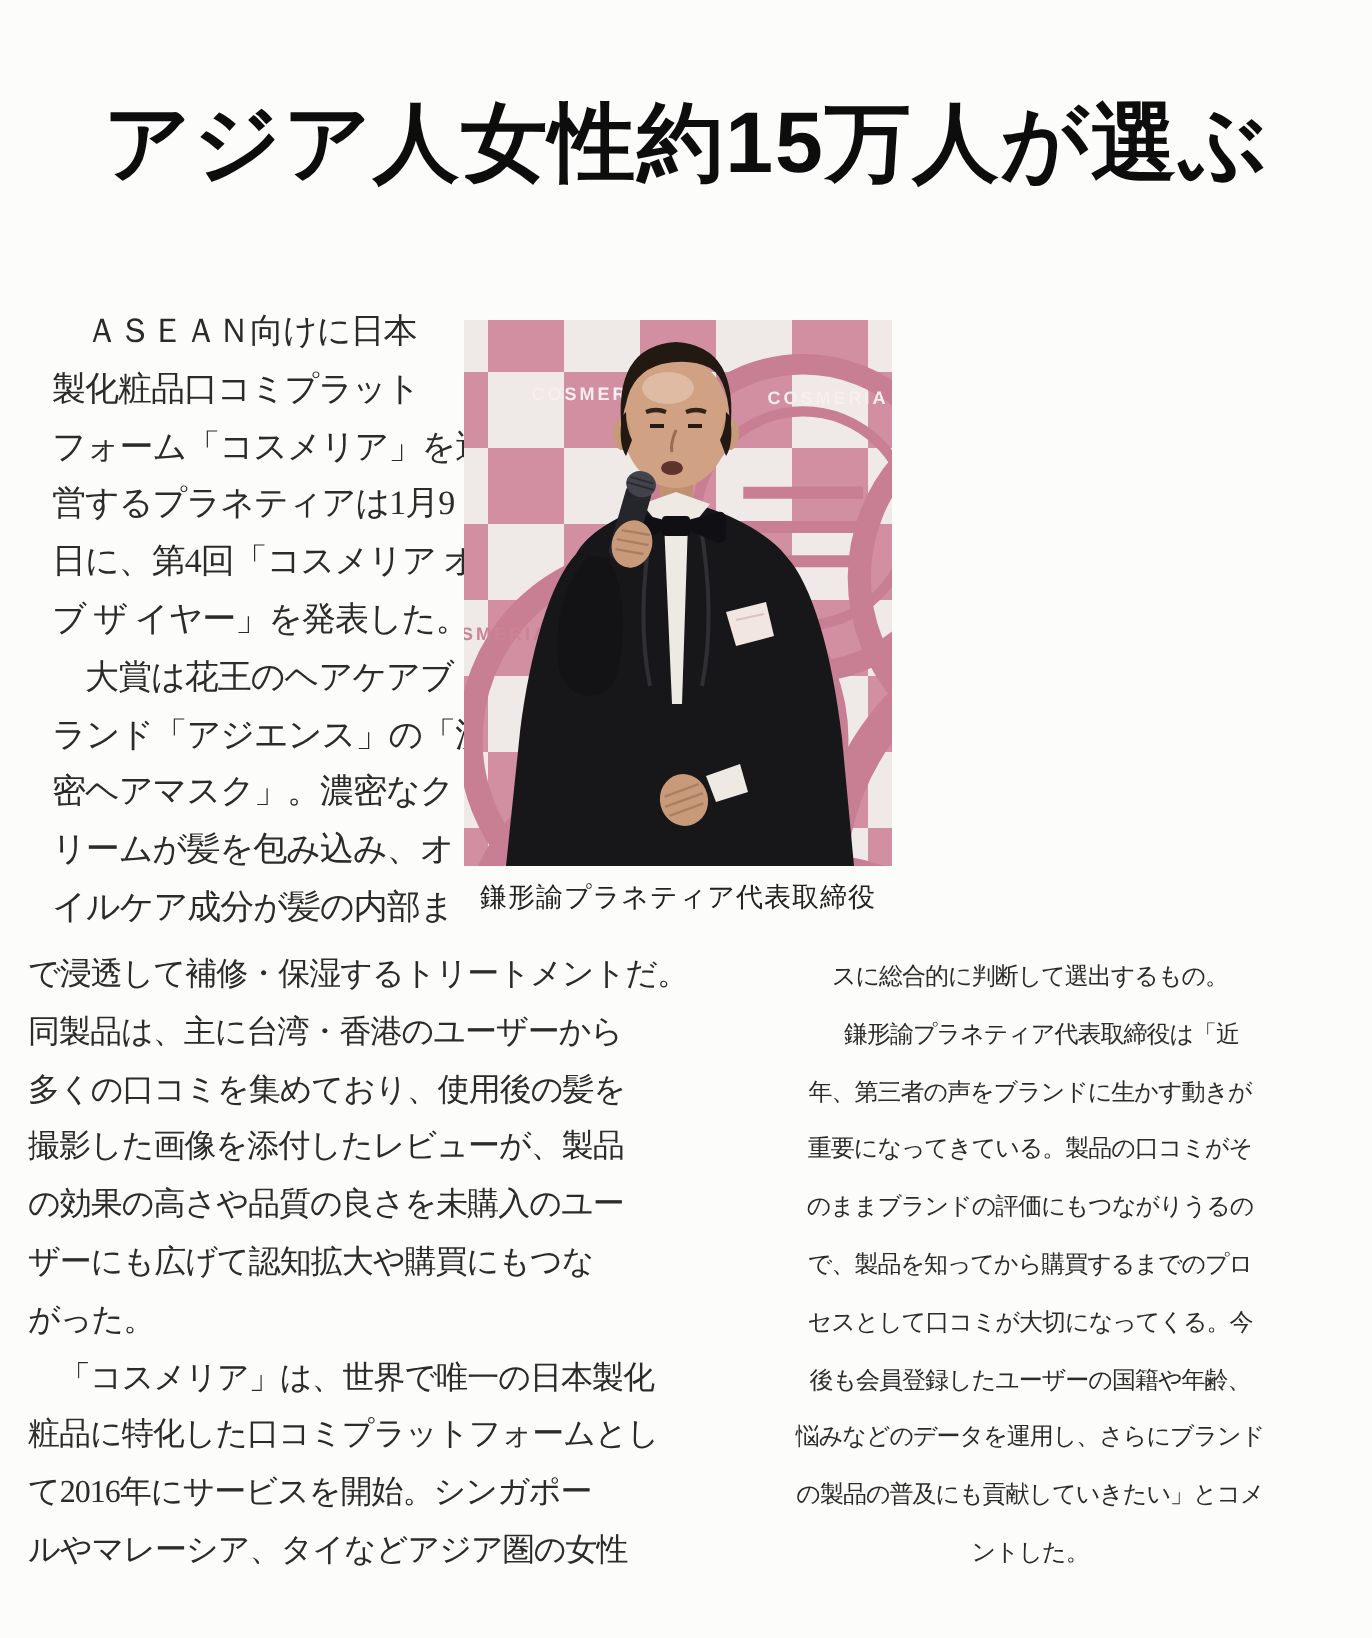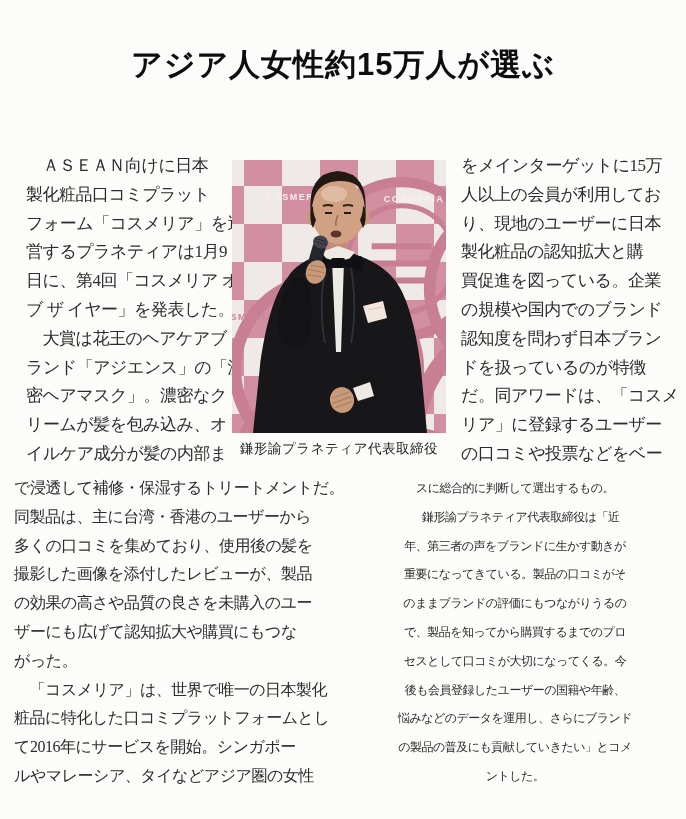--- a/index.html
+++ b/index.html
@@ -10,21 +10,21 @@
     overflow:hidden;
     font-family:"Liberation Serif","DejaVu Serif",serif;
     color:#2e2e2e;
     margin:0 auto;
   }
   .headline{
     position:absolute;top:16px;left:0;width:686px;
     text-align:center;
     font-family:"Liberation Sans","DejaVu Sans",sans-serif;
     font-weight:900;
-    font-size:31px;line-height:55px;
+    font-size:43px;line-height:55px;
     letter-spacing:1px;
     color:#0d0d0d;
   }
   .bodytext{
     position:absolute;
     white-space:pre-line;
     font-size:17px;
     line-height:28.8px;
     letter-spacing:-0.5px;
     color:#2b2b2b;
@@ -67,31 +67,20 @@
 フォーム「コスメリア」を運
 営するプラネティアは1月9
 日に、第4回「コスメリア オ
 ブ ザ イヤー」を発表した。
 　大賞は花王のヘアケアブ
 ランド「アジエンス」の「濃
 密ヘアマスク」。濃密なク
 リームが髪を包み込み、オ
 イルケア成分が髪の内部ま</div>
 
-  <div class="bodytext col-right-top">をメインターゲットに15万
-人以上の会員が利用してお
-り、現地のユーザーに日本
-製化粧品の認知拡大と購
-買促進を図っている。企業
-の規模や国内でのブランド
-認知度を問わず日本ブラン
-ドを扱っているのが特徴
-だ。同アワードは、「コスメ
-リア」に登録するユーザー
-の口コミや投票などをベー</div>
 
   <figure class="photo-figure">
     <div class="photo">
       <svg width="214" height="273" viewBox="0 0 214 273">
         <defs>
           <symbol id="seal" viewBox="0 0 40 40">
             <circle class="seal" cx="20" cy="20" r="18" stroke-width="2.4"></circle>
             <circle class="seal" cx="20" cy="20" r="12.5" stroke-width="1.2"></circle>
             <line class="seal" x1="13" y1="17" x2="27" y2="17" stroke-width="1.4"></line>
             <line class="seal" x1="12" y1="21" x2="28" y2="21" stroke-width="1.4"></line>

